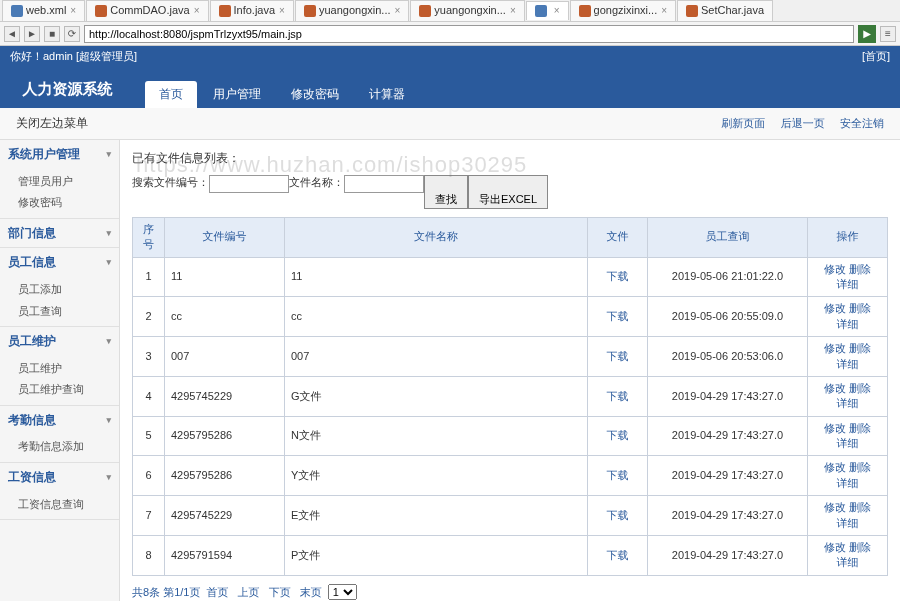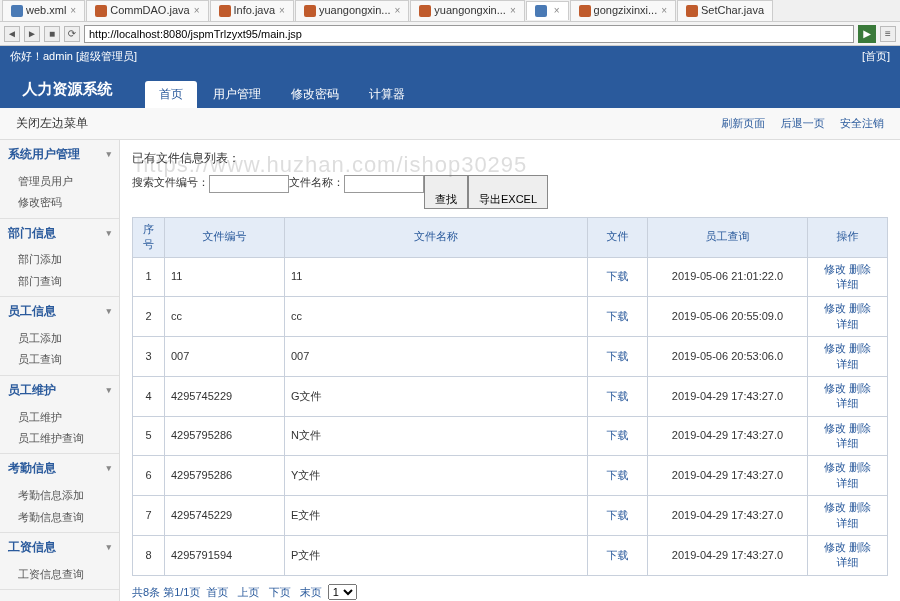--- a/index.html
+++ b/index.html
@@ -132,24 +132,20 @@
           <div class="sb-items">
             <div class="sb-item">管理员用户</div>
             <div class="sb-item">修改密码</div>
           </div>
         </div>
         <div class="sb-grp">
           <div class="sb-hd">
             <span>部门信息</span>
             <span class="arr">▾</span>
           </div>
-          <div class="sb-items">
-            <div class="sb-item">部门添加</div>
-            <div class="sb-item">部门查询</div>
-          </div>
         </div>
         <div class="sb-grp">
           <div class="sb-hd">
             <span>员工信息</span>
             <span class="arr">▾</span>
           </div>
           <div class="sb-items">
             <div class="sb-item">员工添加</div>
             <div class="sb-item">员工查询</div>
           </div>
@@ -164,21 +160,20 @@
             <div class="sb-item">员工维护查询</div>
           </div>
         </div>
         <div class="sb-grp">
           <div class="sb-hd">
             <span>考勤信息</span>
             <span class="arr">▾</span>
           </div>
           <div class="sb-items">
             <div class="sb-item">考勤信息添加</div>
-            <div class="sb-item">考勤信息查询</div>
           </div>
         </div>
         <div class="sb-grp">
           <div class="sb-hd">
             <span>工资信息</span>
             <span class="arr">▾</span>
           </div>
           <div class="sb-items">
             <div class="sb-item">工资信息查询</div>
           </div>

